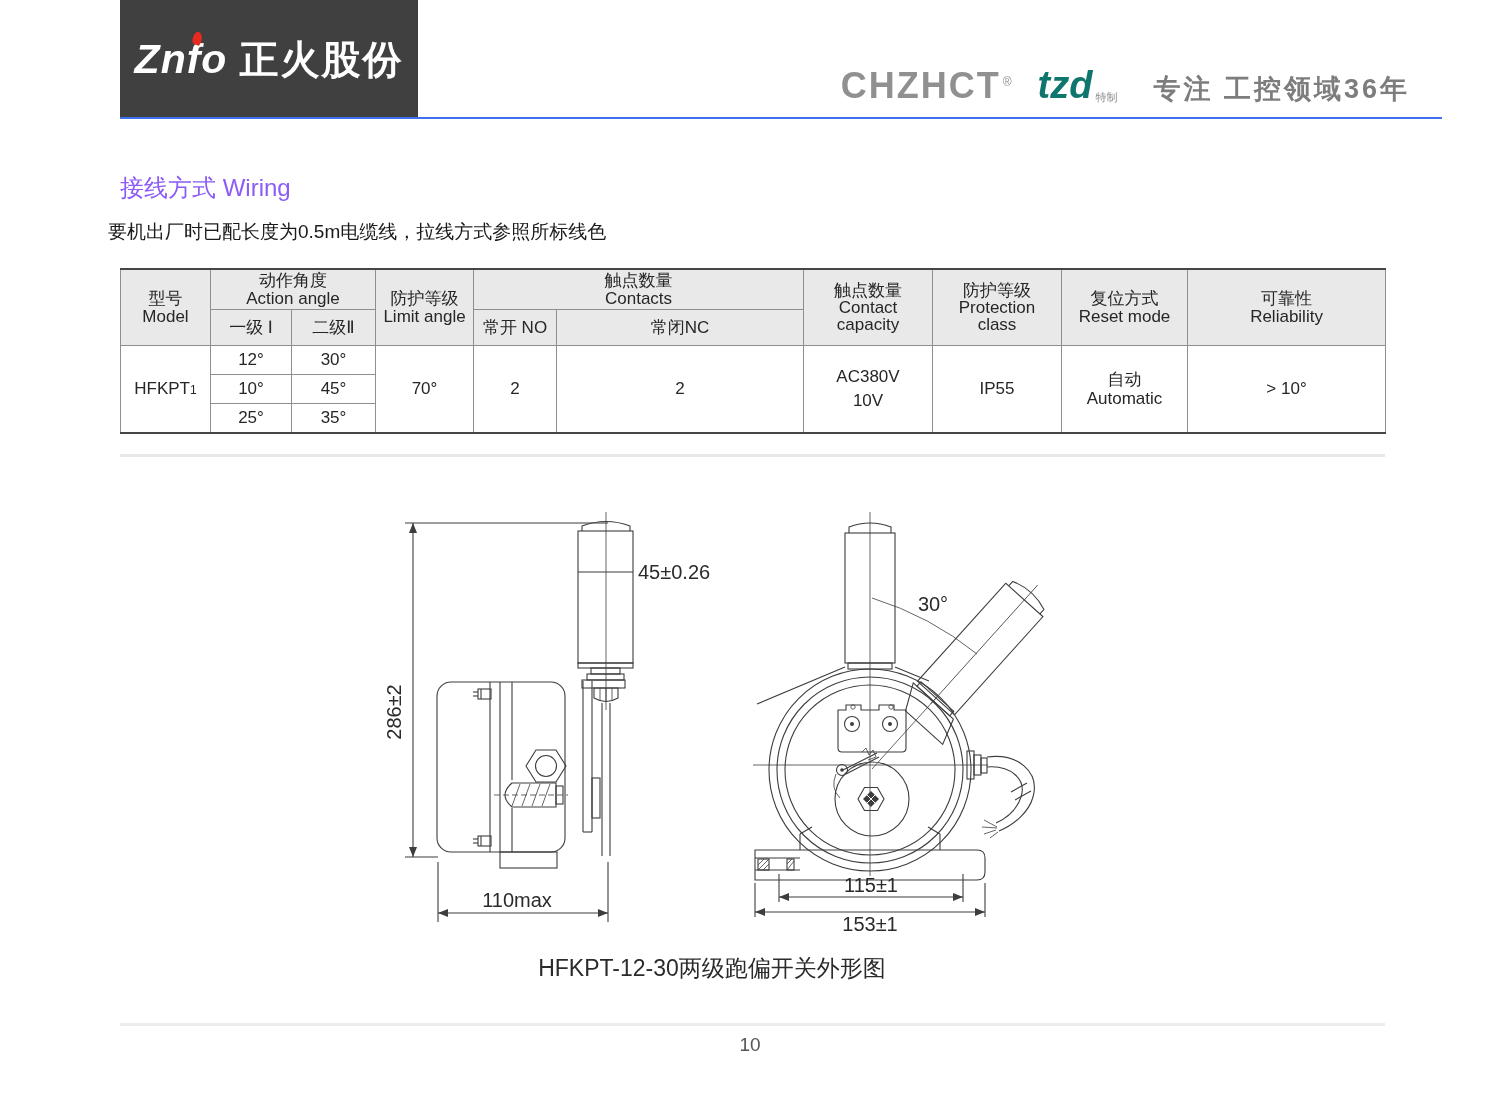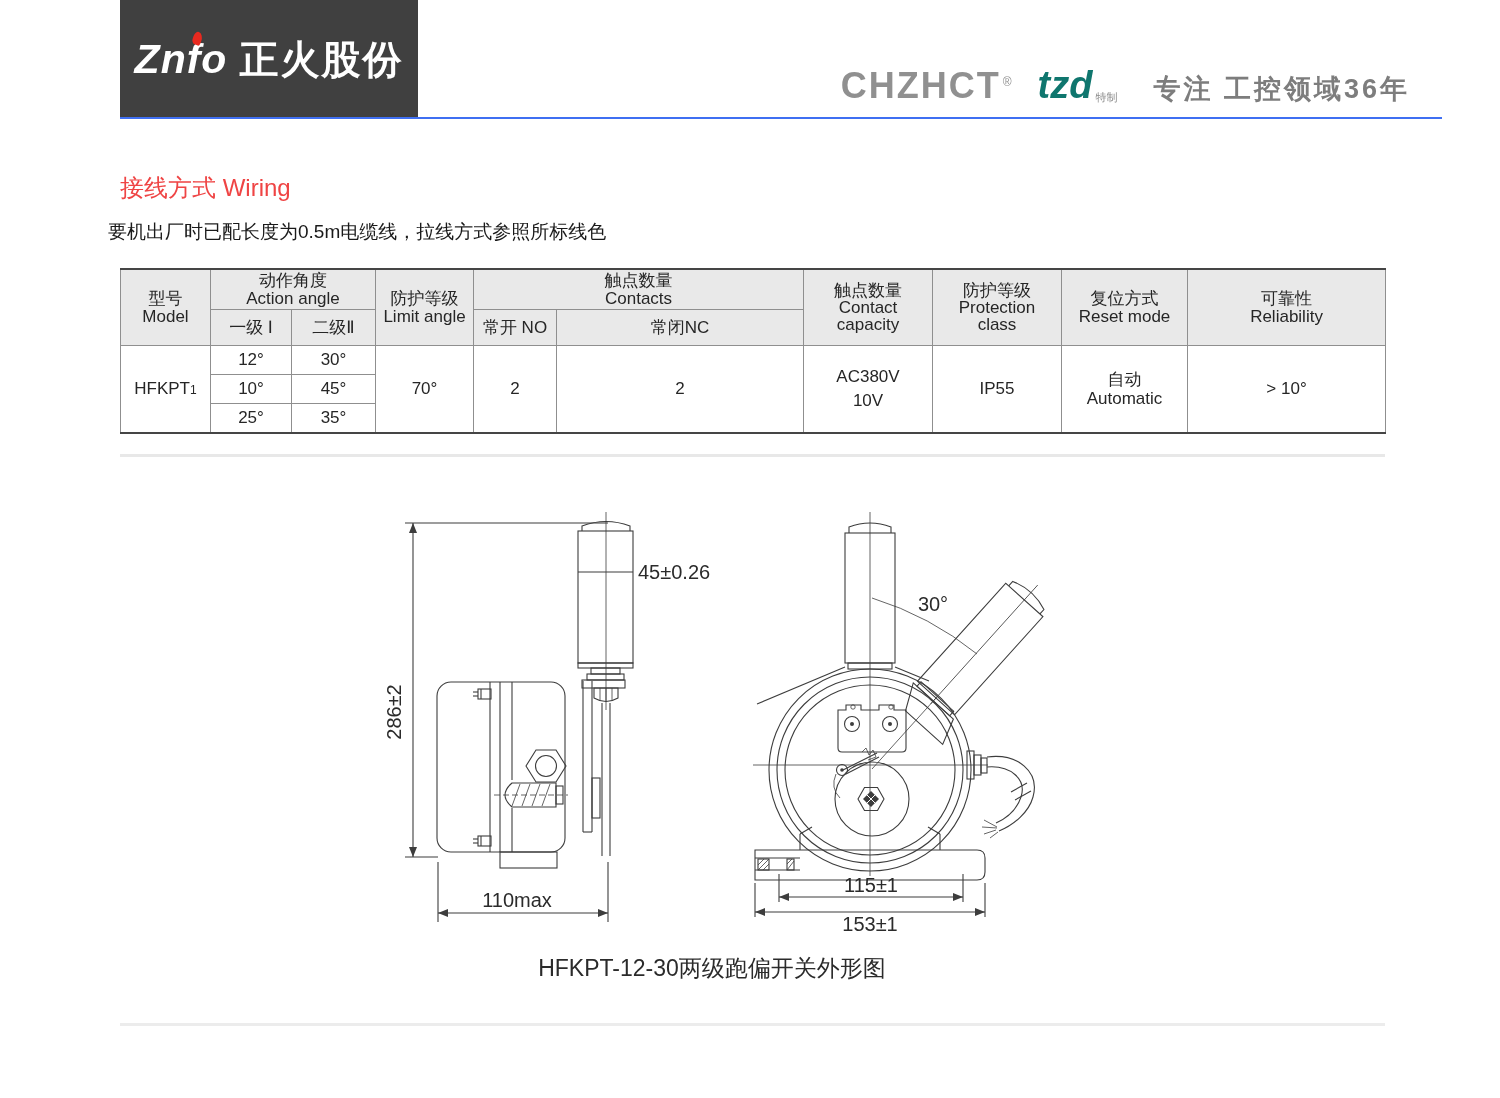--- a/index.html
+++ b/index.html
@@ -21,21 +21,21 @@
   .chzhct{font-weight:800;font-size:36px;letter-spacing:2px;color:#909090;}
   .reg{font-size:12px;vertical-align:top;position:relative;top:-18px;margin-left:2px;color:#909090;}
   .tzd{font-style:italic;font-weight:800;font-size:38px;margin-left:26px;color:#0f766e;}
   .tzd-sub{display:inline-block;width:14px;font-size:11px;line-height:12px;word-break:break-all;
            margin-left:3px;position:relative;top:-4px;color:#8a8a8a;}
   .slogan{font-weight:600;font-size:27px;letter-spacing:3px;margin-left:44px;color:#7d7d7d;}
   .blue-rule{position:absolute;left:120px;top:117px;width:1322px;height:2px;background:#3f6ff2;}
 
   
   .section-title{position:absolute;left:120px;top:172px;margin:0;font-size:24px;font-weight:500;
-                 color:#ef4444;}
+                 color:#8b5cf6;}
   .note{position:absolute;left:108px;top:219px;margin:0;font-size:19px;color:#1a1a1a;}
 
   
   .spec-table{position:absolute;left:120px;top:268px;border-collapse:collapse;table-layout:fixed;
               width:1265px;font-size:17px;color:#262626;
               border-top:2px solid #454545;border-bottom:2px solid #454545;}
   .spec-table td{border:1px solid #8f8f8f;text-align:center;vertical-align:middle;padding:0;}
   .spec-table .hd{background:#e9e9e9;}
   .r1 td{height:39px;} .r2 td{height:35px;} .rb td{height:28px;}
   .l18{line-height:18px;} .l17{line-height:17px;} .l24{line-height:24px;} .l19{line-height:19px;}
@@ -321,14 +321,15 @@
       <line class="ln" x1="755" y1="912" x2="985" y2="912"></line>
       <polygon class="fillc" points="765,908 755,912 765,916"></polygon>
       <polygon class="fillc" points="975,908 985,912 975,916"></polygon>
       <text class="dimtxt" x="870" y="931" text-anchor="middle">153±1</text>
     </g>
   </svg>
 
   <div class="caption">HFKPT-12-30两级跑偏开关外形图</div>
 
   <div class="footer-rule"></div>
+  <div class="page-num">10</div>
 
 </div>
 
 </body></html>

